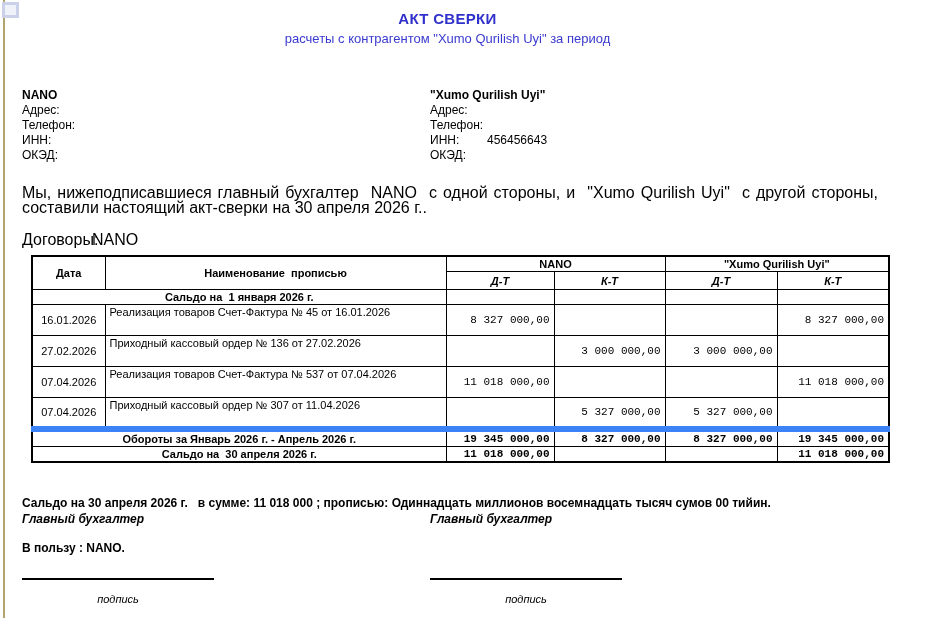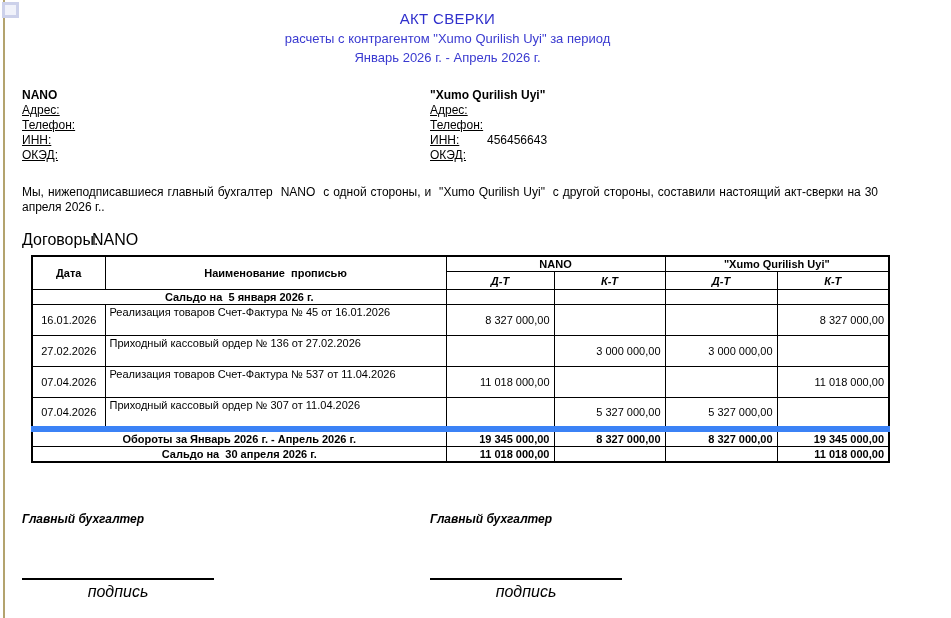--- a/index.html
+++ b/index.html
@@ -32,35 +32,35 @@
   }
 
   
   .doc-header {
     position: absolute;
     left: 0; top: 10px;
     width: 895px;
     text-align: center;
     color: #3030cc;
   }
-  .doc-title { font-size: 15px; font-weight: normal; letter-spacing: 0.3px; }
+  .doc-title { font-size: 15px; font-weight: bold; letter-spacing: 0.3px; }
   .doc-sub { font-size: 13px; margin-top: 4px; color: #3a3ad0; }
 
   
   .org-block { position: absolute; top: 88px; font-size: 12px; line-height: 15px; }
   .org-left  { left: 22px; }
   .org-right { left: 430px; }
   .org-name  { font-weight: bold; }
-  .org-row .lbl { display: inline-block; min-width: 57px; text-decoration: underline; }
+  .org-row .lbl { display: inline-block; min-width: 57px; }
 
   .intro {
     position: absolute;
     left: 22px; top: 185px;
     width: 856px;
-    font-size: 12px; line-height: 15px;
+    font-size: 16px; line-height: 15px;
     text-align: justify;
     white-space: pre-wrap;
   }
 
   .contracts { position: absolute; left: 22px; top: 231px; font-size: 16px; }
   .contracts .lbl { display: inline-block; width: 70px; }
 
   
   table.recon {
     position: absolute;
@@ -78,54 +78,53 @@
   }
   table.recon th { font-weight: bold; text-align: center; vertical-align: middle; }
   tr.hdr-group { height: 15px; }
   tr.hdr-sub   { height: 18px; font-style: italic; }
   tr.opening   { height: 14px; }
   tr.data-row  { height: 31px; }
   tr.totals    { height: 15px; }
   td.merged-label { text-align: center; font-weight: bold; white-space: pre-wrap; }
   td.date-cell { text-align: center; vertical-align: middle; }
   td.op-cell   { text-align: left; vertical-align: top; padding: 1px 3px; line-height: 13px; }
-  td.amt       { text-align: right; vertical-align: middle; padding-right: 5px; }
+  td.amt       { text-align: right; vertical-align: middle; padding-right: 5px; font-family: Liberation Mono, monospace; }
   tr.totals td { font-weight: bold; }
   tr.turnover td { border-top: 6px solid #3b82f6; }
 
   
   .summary {
     position: absolute;
     left: 22px; top: 466px;
     width: 880px;
     font-size: 12px; line-height: 15px;
     font-weight: bold;
     white-space: pre-wrap;
   }
 
   
   .sig-block { position: absolute; top: 512px; width: 230px; font-size: 12px; }
   .sig-left  { left: 22px; }
   .sig-right { left: 430px; }
   .sig-title { font-weight: bold; font-style: italic; }
   .sig-line  { margin-top: 52px; width: 192px; border-bottom: 2px solid #000; height: 0; }
-  .sig-caption { width: 192px; text-align: center; font-style: italic; font-size: 16px; margin-top: 3px; }
+  .sig-caption { width: 192px; text-align: center; font-style: italic; font-size: 11px; margin-top: 13px; }
 </style>
 </head>
 <body>
 
 <div class="page">
 
   <div class="left-bar"></div>
   <div class="corner-icon"></div>
 
   <div class="doc-header">
     <div class="doc-title">АКТ СВЕРКИ</div>
     <div class="doc-sub">расчеты с контрагентом "Xumo Qurilish Uyi" за период</div>
-    <div class="doc-sub">Январь 2026 г. - Апрель 2026 г.</div>
   </div>
 
   <div class="org-block org-left">
     <div class="org-name">NANO</div>
     <div class="org-row"><span class="lbl">Адрес:</span></div>
     <div class="org-row"><span class="lbl">Телефон:</span></div>
     <div class="org-row"><span class="lbl">ИНН:</span><span></span></div>
     <div class="org-row"><span class="lbl">ОКЭД:</span></div>
   </div>
 
@@ -160,21 +159,21 @@
         <th colspan="2">"Xumo Qurilish Uyi"</th>
       </tr>
       <tr class="hdr-sub">
         <th>Д-Т</th>
         <th>К-Т</th>
         <th>Д-Т</th>
         <th>К-Т</th>
       </tr>
 
       <tr class="opening">
-        <td colspan="2" class="merged-label">Сальдо на  5 января 2026 г.</td>
+        <td colspan="2" class="merged-label">Сальдо на  1 января 2026 г.</td>
         <td class="amt"></td>
         <td class="amt"></td>
         <td class="amt"></td>
         <td class="amt"></td>
       </tr>
 
       <tr class="data-row">
         <td class="date-cell">16.01.2026</td>
         <td class="op-cell">Реализация товаров Счет-Фактура № 45 от 16.01.2026</td>
         <td class="amt">8 327 000,00</td>
@@ -185,21 +184,21 @@
       <tr class="data-row">
         <td class="date-cell">27.02.2026</td>
         <td class="op-cell">Приходный кассовый ордер № 136 от 27.02.2026</td>
         <td class="amt"></td>
         <td class="amt">3 000 000,00</td>
         <td class="amt">3 000 000,00</td>
         <td class="amt"></td>
       </tr>
       <tr class="data-row">
         <td class="date-cell">07.04.2026</td>
-        <td class="op-cell">Реализация товаров Счет-Фактура № 537 от 11.04.2026</td>
+        <td class="op-cell">Реализация товаров Счет-Фактура № 537 от 07.04.2026</td>
         <td class="amt">11 018 000,00</td>
         <td class="amt"></td>
         <td class="amt"></td>
         <td class="amt">11 018 000,00</td>
       </tr>
       <tr class="data-row">
         <td class="date-cell">07.04.2026</td>
         <td class="op-cell">Приходный кассовый ордер № 307 от 11.04.2026</td>
         <td class="amt"></td>
         <td class="amt">5 327 000,00</td>
@@ -217,20 +216,24 @@
       <tr class="totals">
         <td colspan="2" class="merged-label">Сальдо на  30 апреля 2026 г.</td>
         <td class="amt">11 018 000,00</td>
         <td class="amt"></td>
         <td class="amt"></td>
         <td class="amt">11 018 000,00</td>
       </tr>
     </tbody>
   </table>
 
+  <div class="summary">
+    <div>Сальдо на 30 апреля 2026 г.   в сумме: 11 018 000 ; прописью: Одиннадцать миллионов восемнадцать тысяч сумов 00 тийин.</div>
+    <div>В пользу : NANO.</div>
+  </div>
 
   <div class="sig-block sig-left">
     <div class="sig-title">Главный бухгалтер</div>
     <div class="sig-line"></div>
     <div class="sig-caption">подпись</div>
   </div>
 
   <div class="sig-block sig-right">
     <div class="sig-title">Главный бухгалтер</div>
     <div class="sig-line"></div>

